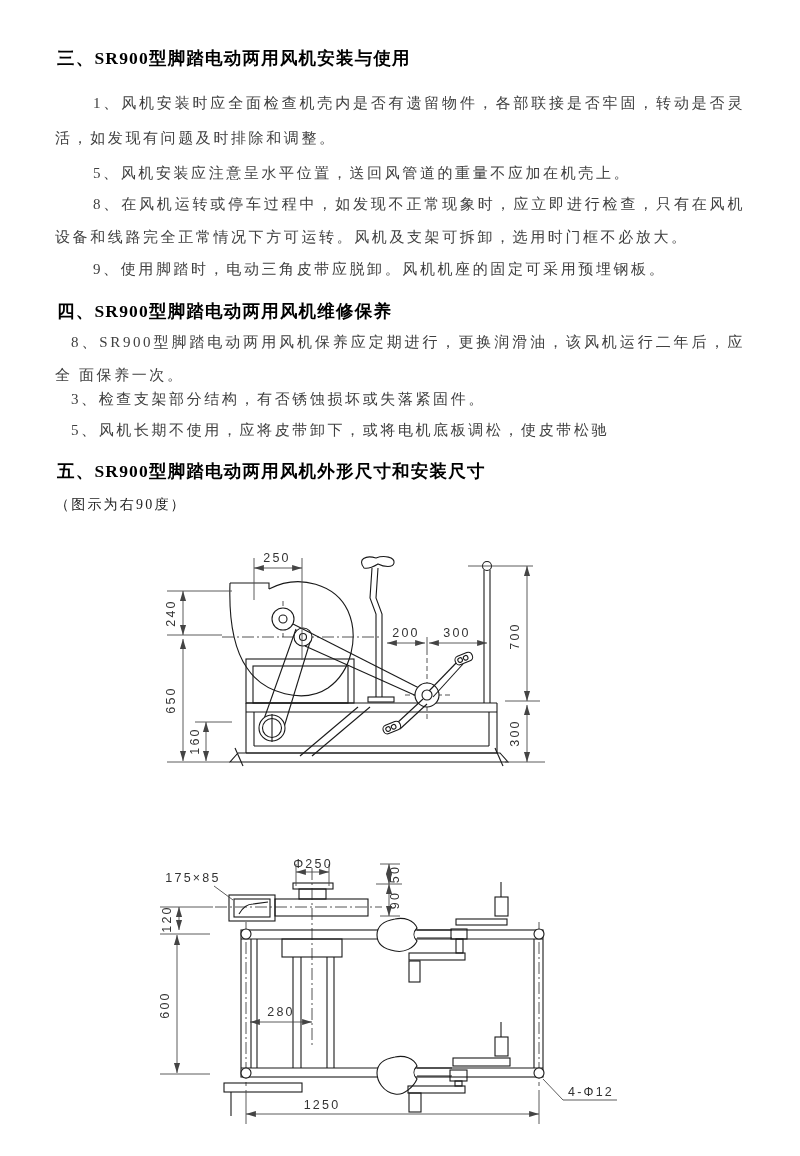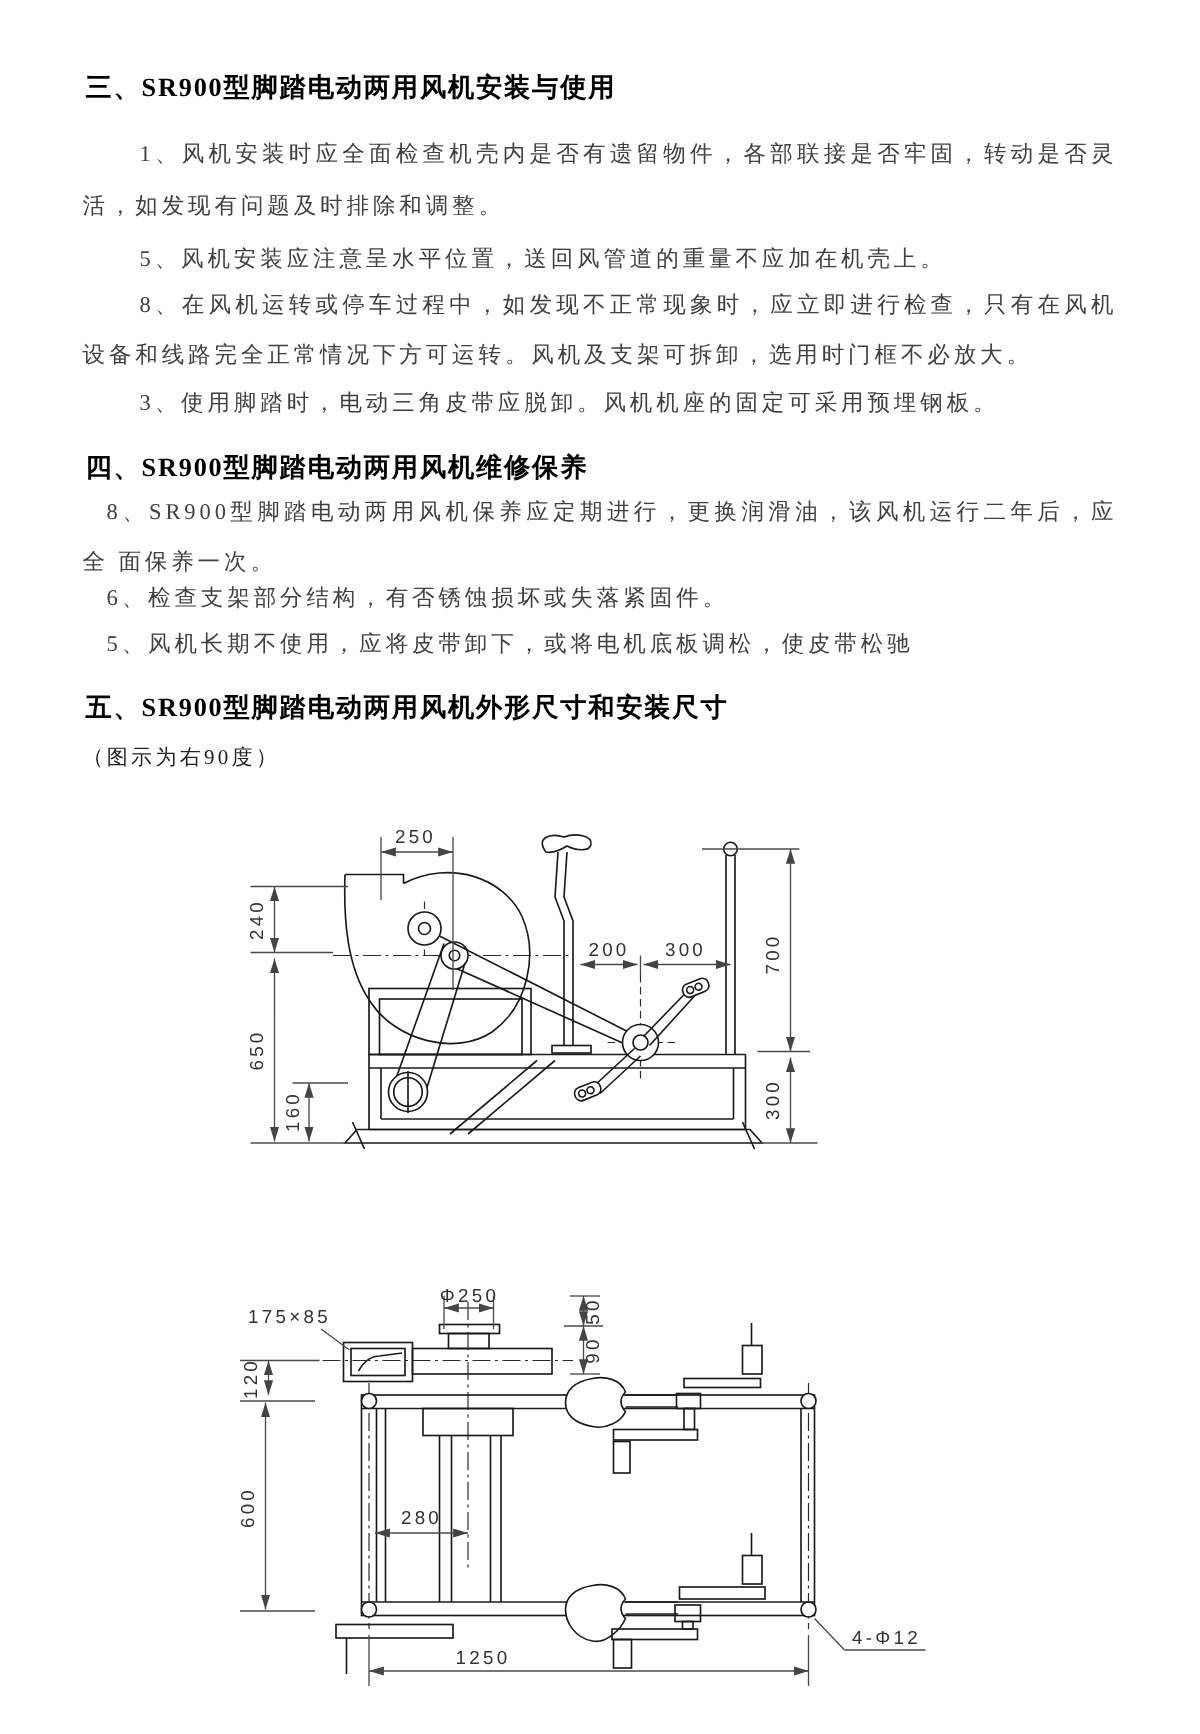--- a/index.html
+++ b/index.html
@@ -21,25 +21,25 @@
   .dt{font-family:"Liberation Sans","DejaVu Sans",sans-serif;font-size:12.5px;
       letter-spacing:2.2px;fill:#333;}
 </style>
 </head>
 <body>
 
 <div class="h" style="top:46px;">三、SR900型脚踏电动两用风机安装与使用</div>
 <div class="para lh35 ind3" style="top:86px;">1、风机安装时应全面检查机壳内是否有遗留物件，各部联接是否牢固，转动是否灵活，如发现有问题及时排除和调整。</div>
 <div class="para lh35 ind3" style="top:156px;">5、风机安装应注意呈水平位置，送回风管道的重量不应加在机壳上。</div>
 <div class="para lh33 ind3" style="top:188px;">8、在风机运转或停车过程中，如发现不正常现象时，应立即进行检查，只有在风机设备和线路完全正常情况下方可运转。风机及支架可拆卸，选用时门框不必放大。</div>
-<div class="para lh35 ind3" style="top:252px;">3、使用脚踏时，电动三角皮带应脱卸。风机机座的固定可采用预埋钢板。</div>
+<div class="para lh35 ind3" style="top:252px;">9、使用脚踏时，电动三角皮带应脱卸。风机机座的固定可采用预埋钢板。</div>
 
 <div class="h" style="top:299px;">四、SR900型脚踏电动两用风机维修保养</div>
 <div class="para lh33 ind4" style="top:326px;">8、SR900型脚踏电动两用风机保养应定期进行，更换润滑油，该风机运行二年后，应全 面保养一次。</div>
-<div class="para lh35 ind4" style="top:382px;">6、检查支架部分结构，有否锈蚀损坏或失落紧固件。</div>
+<div class="para lh35 ind4" style="top:382px;">3、检查支架部分结构，有否锈蚀损坏或失落紧固件。</div>
 <div class="para lh35 ind4" style="top:413px;">5、风机长期不使用，应将皮带卸下，或将电机底板调松，使皮带松驰</div>
 
 <div class="h" style="top:459px;">五、SR900型脚踏电动两用风机外形尺寸和安装尺寸</div>
 <div class="note" style="top:496px;">（图示为右90度）</div>
 
 <svg style="left:160px;top:545px;" width="420" height="235" viewBox="160 545 420 235">
   <defs>
     <marker id="ar" viewBox="0 0 10 8" refX="10" refY="4" markerWidth="11" markerHeight="8.8" orient="auto-start-reverse">
         <path d="M0,0.9 L10,4 L0,7.1 Z" fill="#444"></path>
       </marker>

